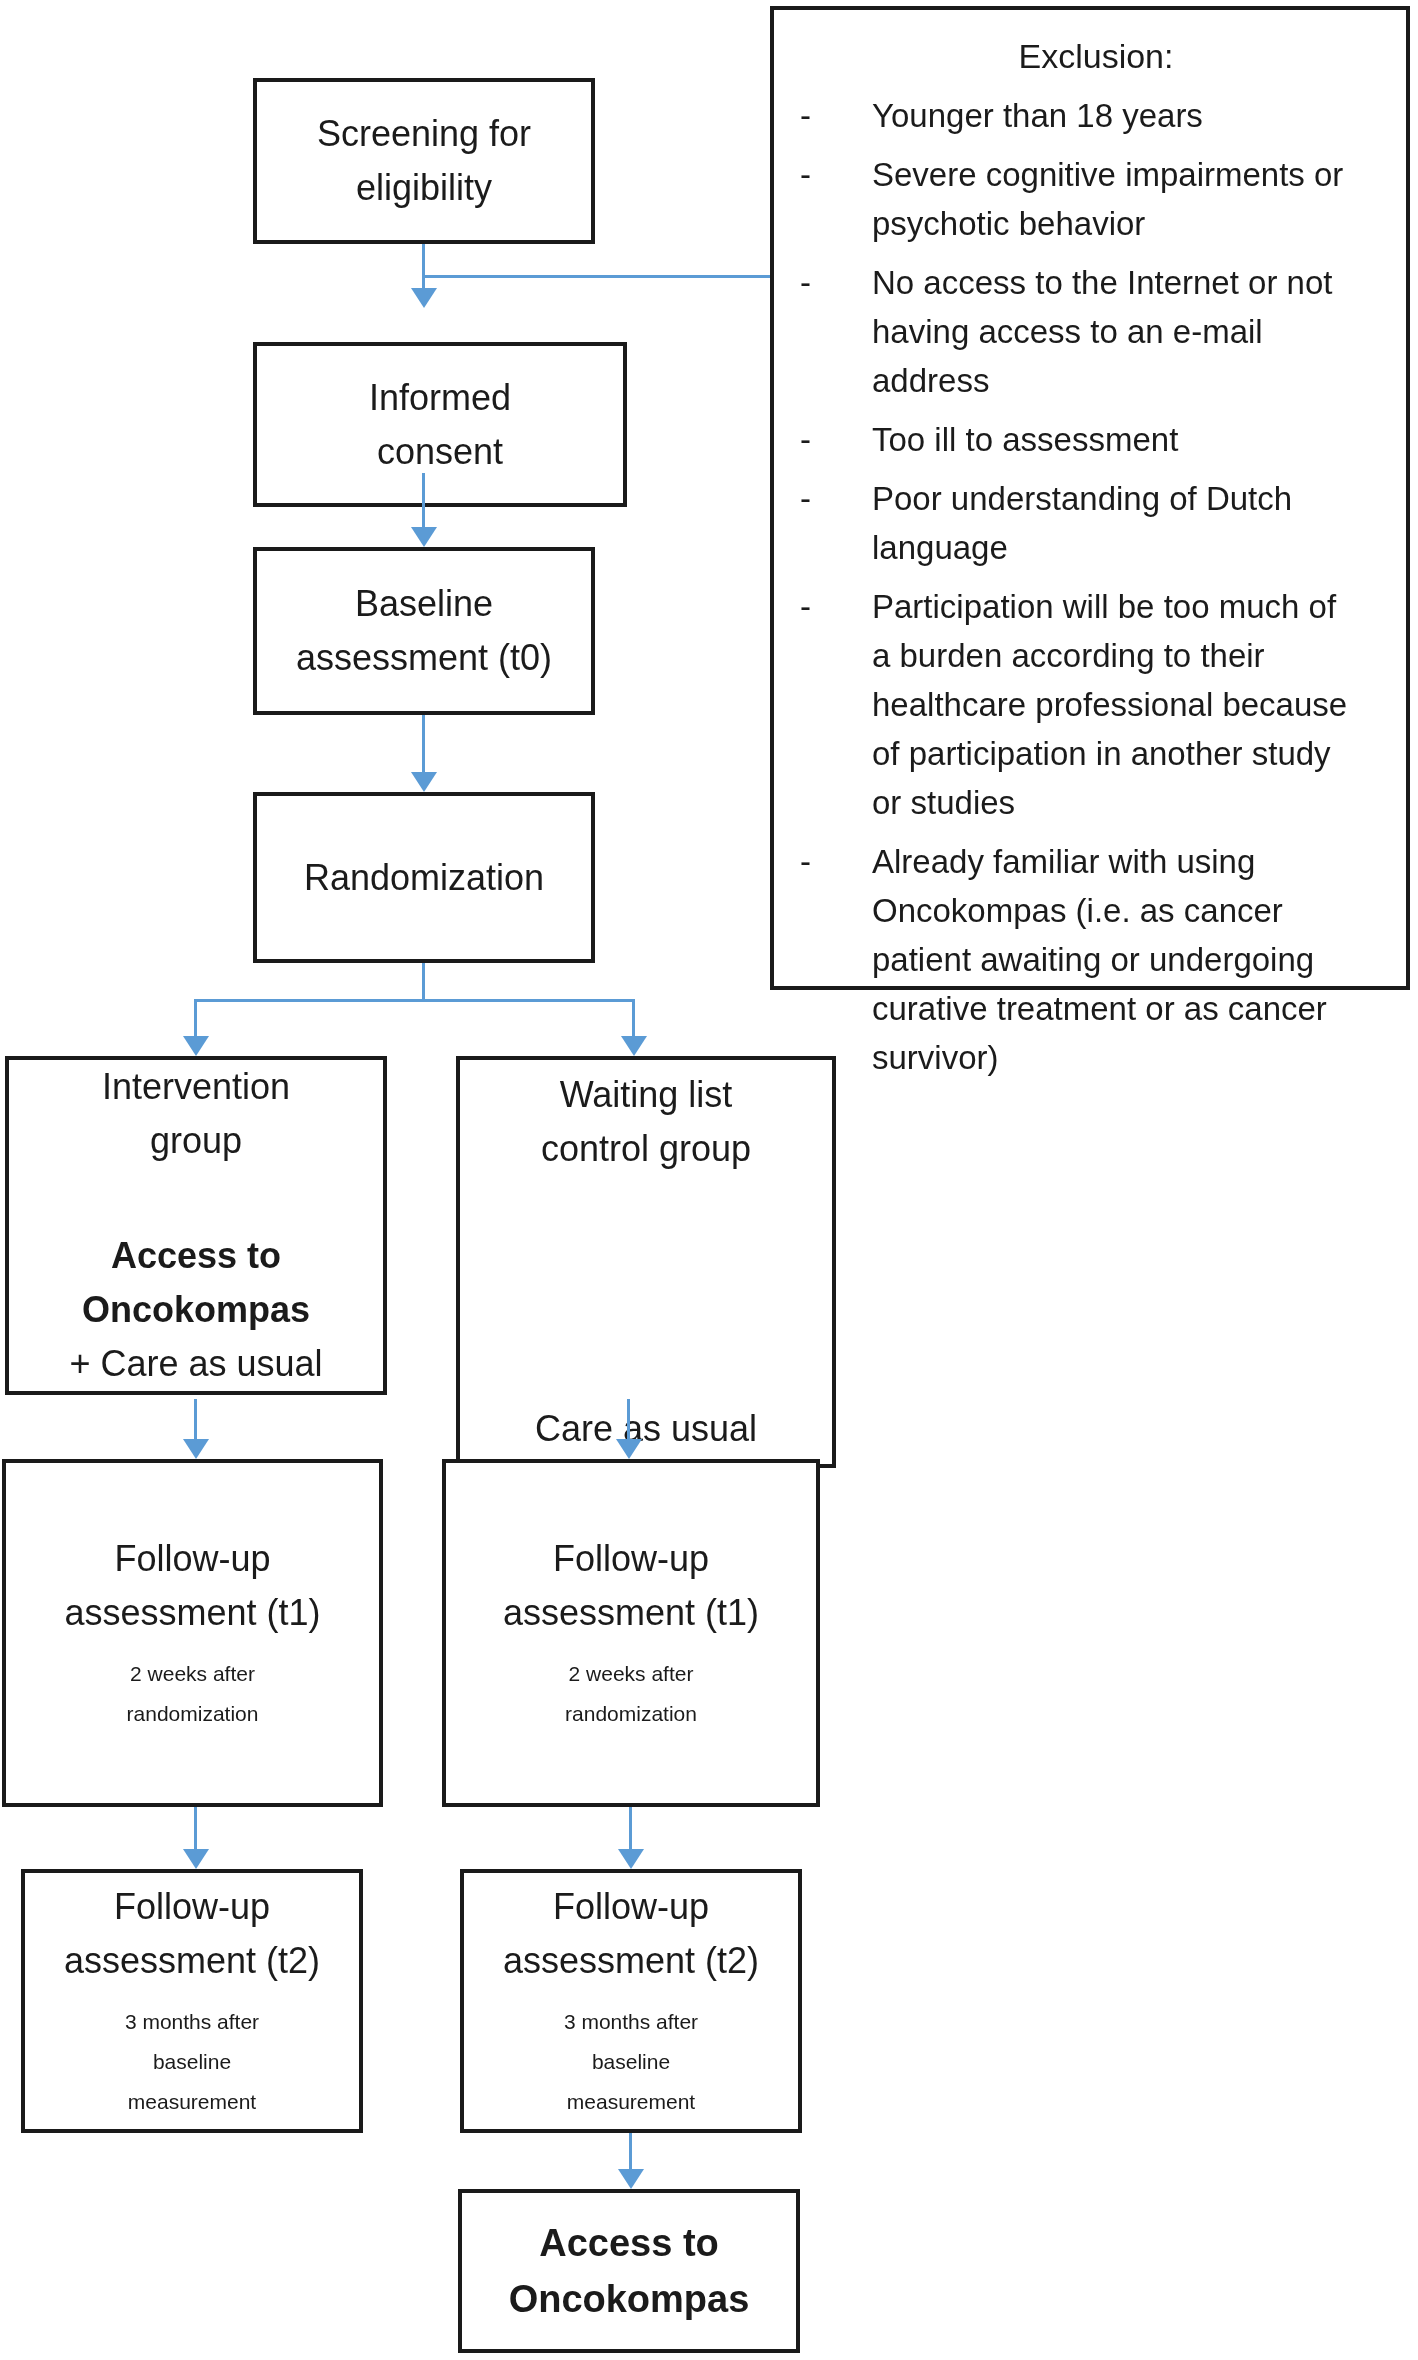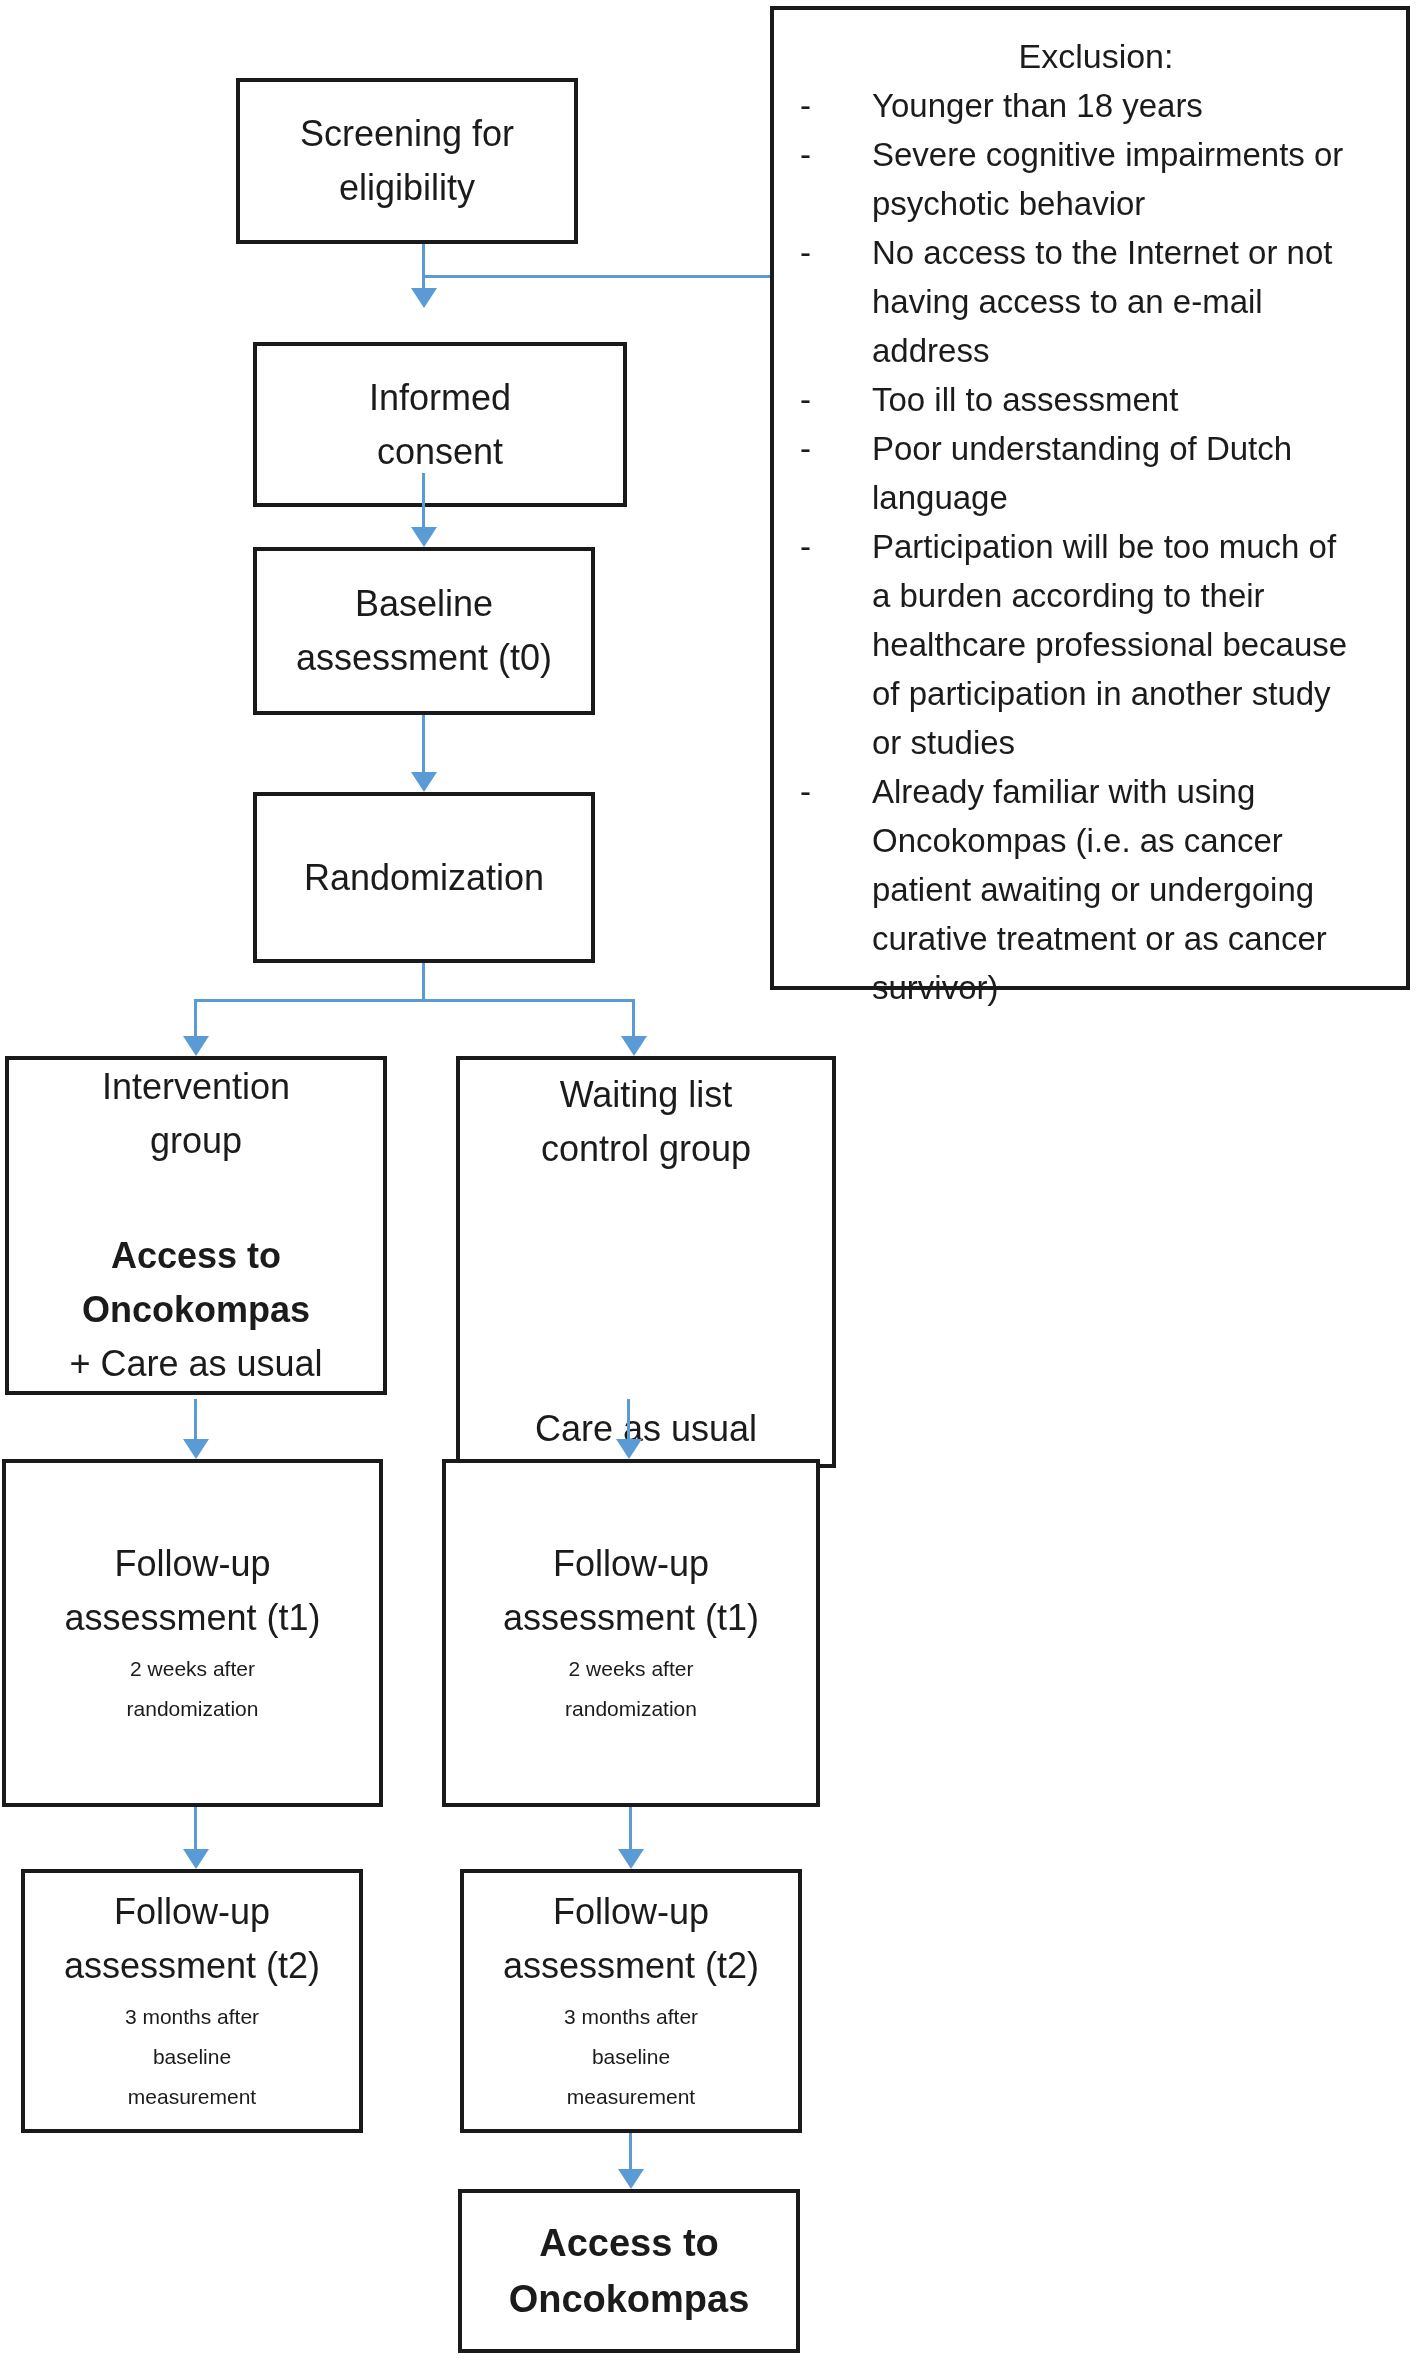--- a/index.html
+++ b/index.html
@@ -12,28 +12,29 @@
     overflow:hidden;
   }
   .box{
     position:absolute;
     background:#ffffff;
     border:4px solid #1a1a1a;
     box-sizing:border-box;
     display:flex;flex-direction:column;
     align-items:center;justify-content:center;
     text-align:center;
+    gap:10px;
   }
   .prel{white-space:pre-line;}
   .t{font-size:36px;line-height:54px;}
   .sub{font-size:21px;line-height:40px;margin-top:4px;}
   .bold{font-weight:bold;}
 
   
-  .b-screening{left:236px;top:78px;width:342px;height:166px;}
+  .b-screening{left:253px;top:78px;width:342px;height:166px;}
   .b-informed{left:253px;top:308px;width:374px;height:165px;margin-top:34px;}
   .b-baseline{left:253px;top:547px;width:342px;height:168px;}
   .b-random{left:253px;top:792px;width:342px;height:171px;}
 
   
   .b-intervention{left:5px;top:1056px;width:382px;height:339px;justify-content:space-between;padding:0 8px;}
   .b-waiting{left:456px;top:1056px;width:380px;height:412px;justify-content:space-between;padding:8px 8px;}
   .waiting-note{}
 
   

